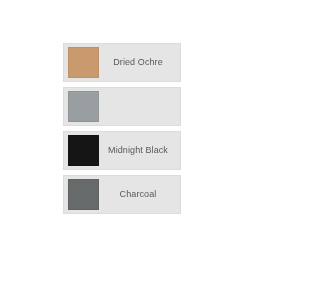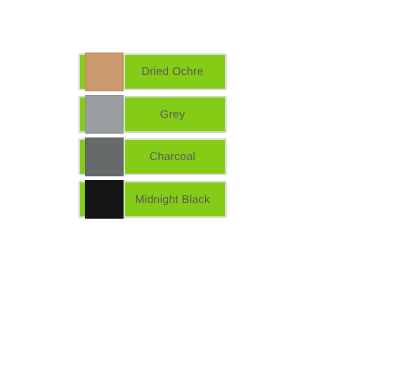--- a/index.html
+++ b/index.html
@@ -22,22 +22,22 @@
     top: 43px;
     width: 118px;
     display: flex;
     flex-direction: column;
     gap: 5px;
   }
 
   .swatch-row {
     box-sizing: border-box;
     width: 118px;
-    height: 29px;
-    background: #84cc16;
+    height: 39px;
+    background: #e5e5e5;
     border: 1px solid #dcdcdc;
     display: flex;
     align-items: center;
     padding: 4px;
     position: relative;
   }
 
   .swatch-chip {
     width: 31px;
     height: 31px;
@@ -73,28 +73,27 @@
   <div class="swatch-row">
     <div class="swatch-chip" style="background: rgb(201, 154, 110);"></div>
     <div class="swatch-divider"></div>
     <div class="swatch-label">Dried Ochre</div>
   </div>
 
 
   <div class="swatch-row">
     <div class="swatch-chip" style="background: rgb(153, 158, 160);"></div>
     <div class="swatch-divider"></div>
-    <div class="swatch-label">Grey</div>
+  </div>
+
+  <div class="swatch-row">
+    <div class="swatch-chip" style="background: rgb(21, 21, 21);"></div>
+    <div class="swatch-divider"></div>
+    <div class="swatch-label">Midnight Black</div>
   </div>
 
   <div class="swatch-row">
     <div class="swatch-chip" style="background: rgb(102, 106, 107);"></div>
     <div class="swatch-divider"></div>
     <div class="swatch-label">Charcoal</div>
   </div>
 
-  <div class="swatch-row">
-    <div class="swatch-chip" style="background: rgb(21, 21, 21);"></div>
-    <div class="swatch-divider"></div>
-    <div class="swatch-label">Midnight Black</div>
-  </div>
-
 </div>
 
 </body></html>

